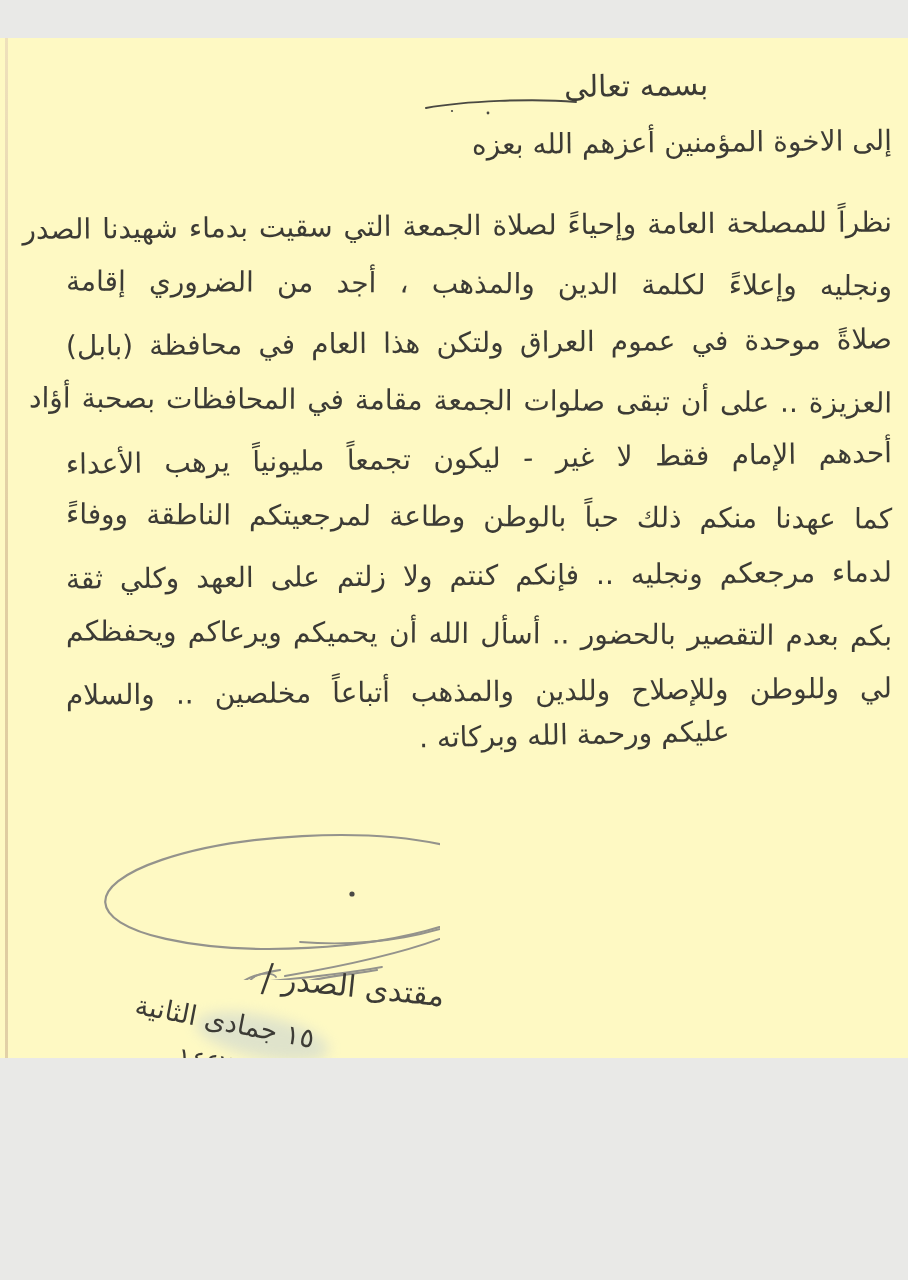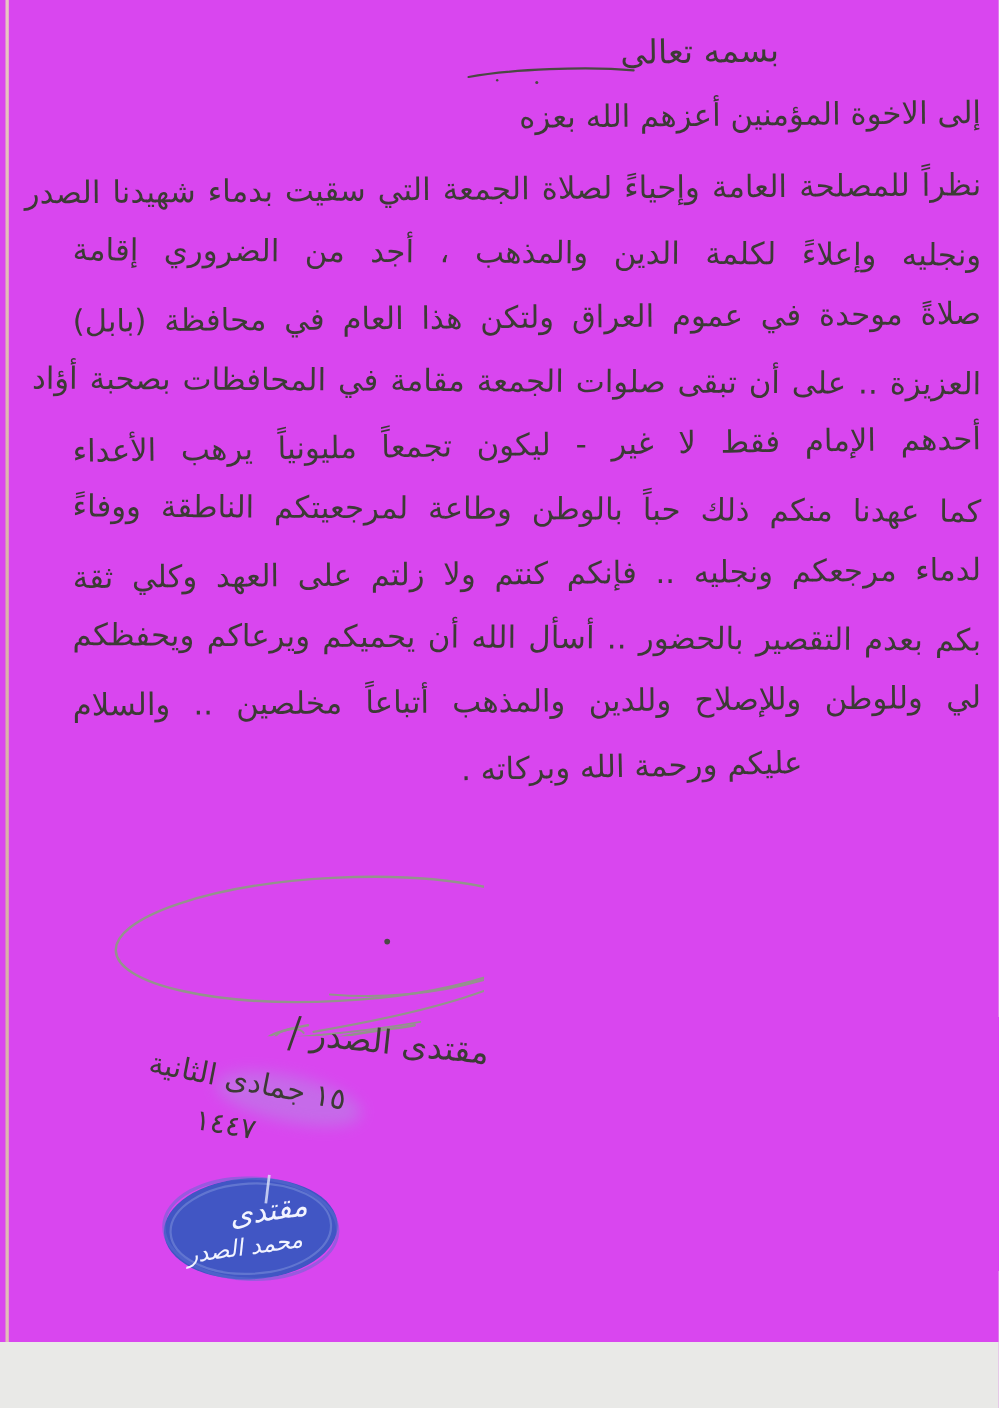--- a/index.html
+++ b/index.html
@@ -1,21 +1,22 @@
 <!DOCTYPE html>
 <html><head>
 <meta charset="utf-8">
 <style>
   html,body{margin:0;padding:0;background:#e9e9e7;}
   .page{
     position:relative;
-    width:908px;height:1220px;
-    background:#d946ef;
+    width:908px;height:1020px;
+    background:#fef9c3;
     overflow:hidden;
     font-family:"DejaVu Sans",sans-serif;
+    margin-top:38px;
   }
   .paper-edge{
     position:absolute;left:5px;top:0;width:3px;height:1280px;
     background:linear-gradient(180deg,#ecdcba 0%,#dcc79d 40%,#d9c49a 70%,#e6d6b4 100%);
     opacity:.85;
   }
   .ink{color:#3c3b35;}
   .basmala{
     position:absolute;top:30px;right:200px;
     font-size:30px;direction:rtl;
@@ -23,21 +24,21 @@
   }
   .basmala-tail{
     position:absolute;top:58px;left:424px;width:156px;height:22px;
   }
   .greeting{
     position:absolute;top:88px;right:16px;
     font-size:28px;direction:rtl;
     transform:rotate(-0.6deg);
   }
   .body-block{
-    position:absolute;top:150px;left:66px;width:826px;
+    position:absolute;top:166px;left:66px;width:826px;
   }
   .body-line{
     height:58.3px;
     font-size:28px;line-height:44px;
     direction:rtl;
     text-align:justify;
     -moz-text-align-last:justify;
     text-align-last:justify;
     word-spacing:2px;
     white-space:nowrap;

